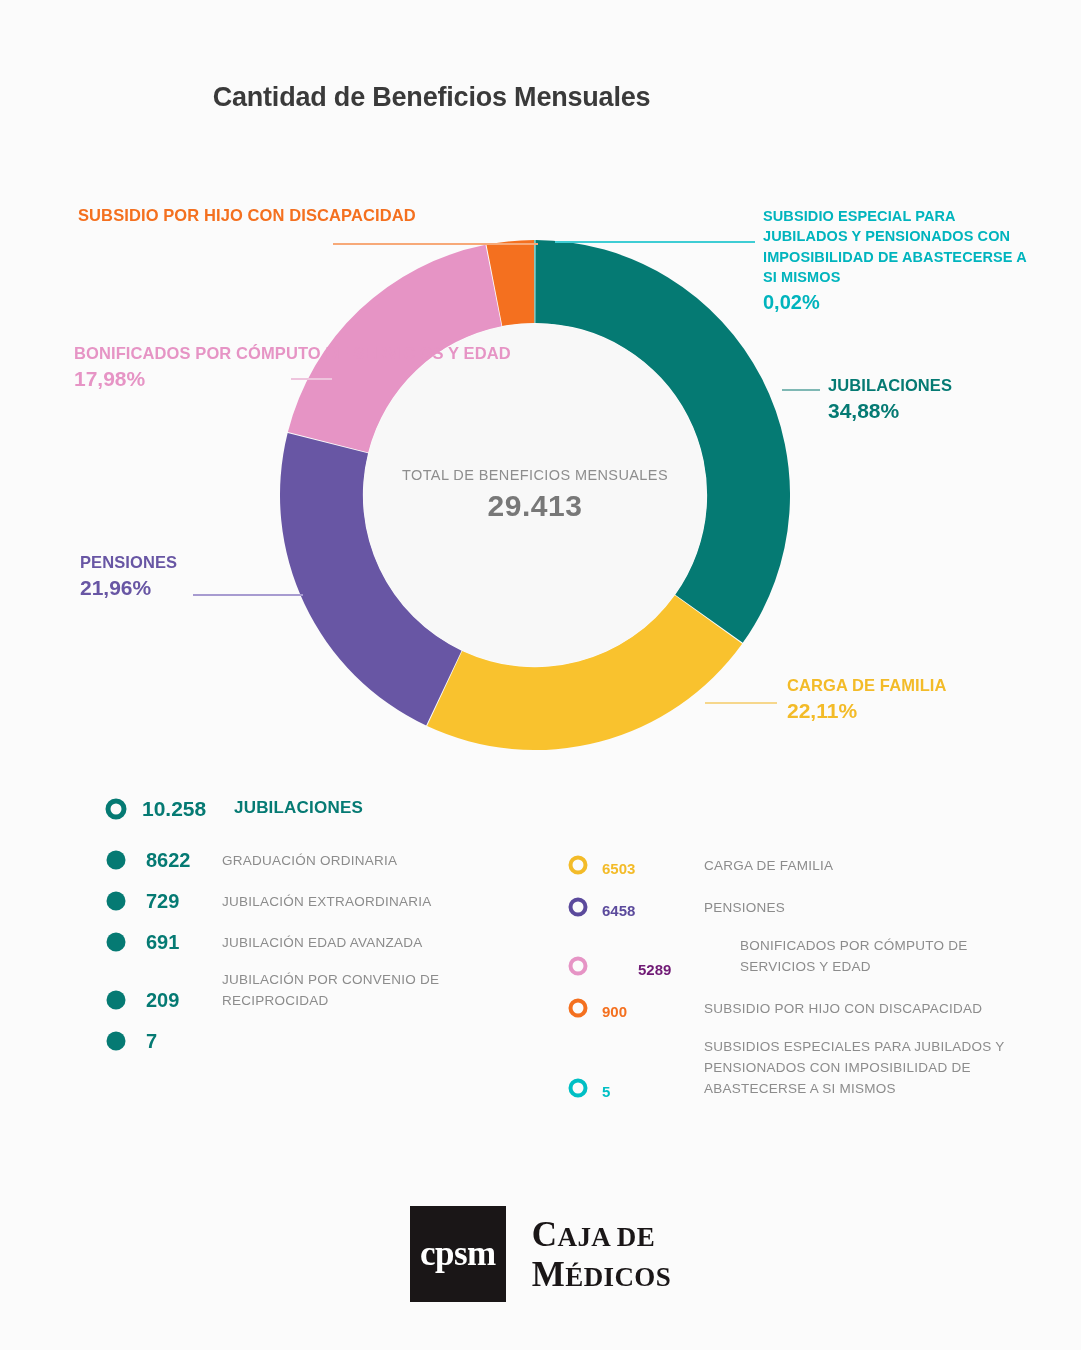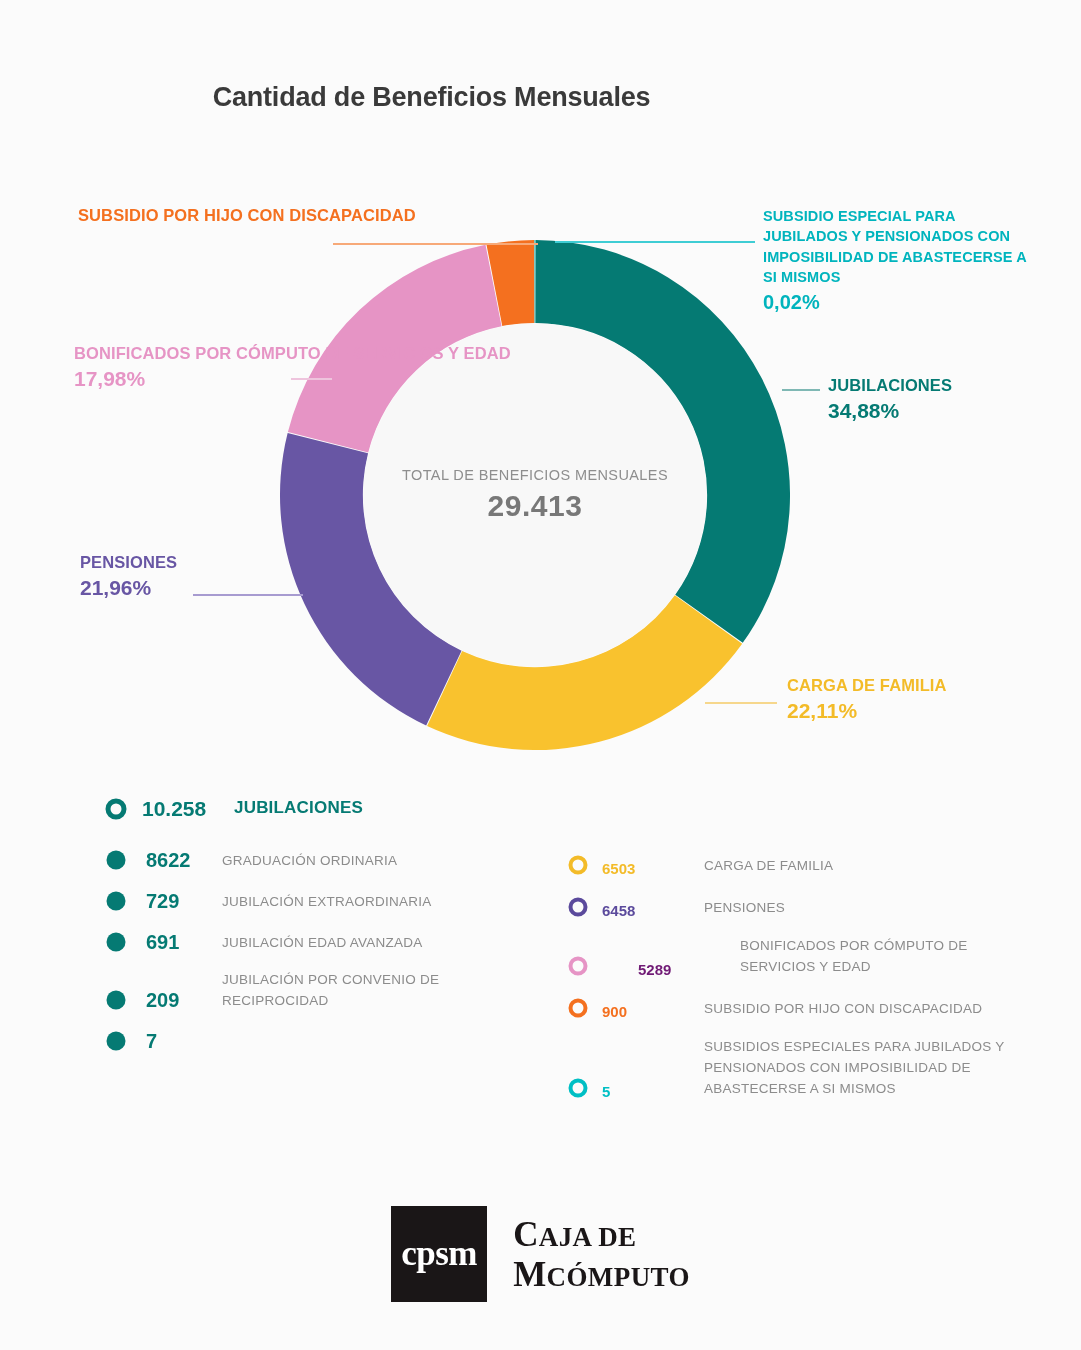--- a/index.html
+++ b/index.html
@@ -266,15 +266,15 @@
   </div>
 
 </div>
 
 <div class="logo">
   <div class="logo-mark">
     <span>cpsm</span>
   </div>
   <div class="logo-text">
     <div><span class="cap">C</span><span>AJA DE</span></div>
-    <div><span class="cap">M</span><span>CÓMPUTO</span></div>
+    <div><span class="cap">M</span><span>ÉDICOS</span></div>
   </div>
 </div>
 
 </body></html>

